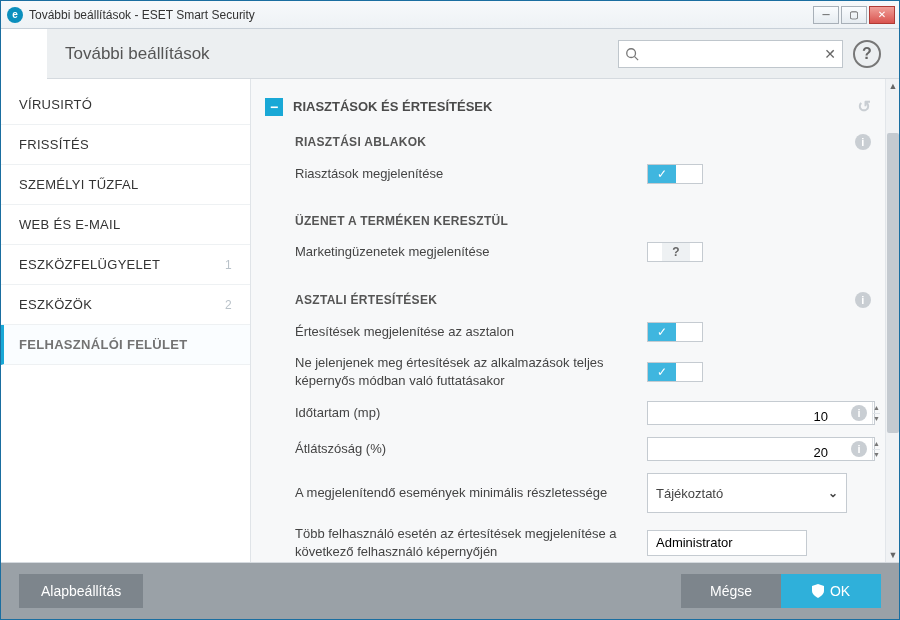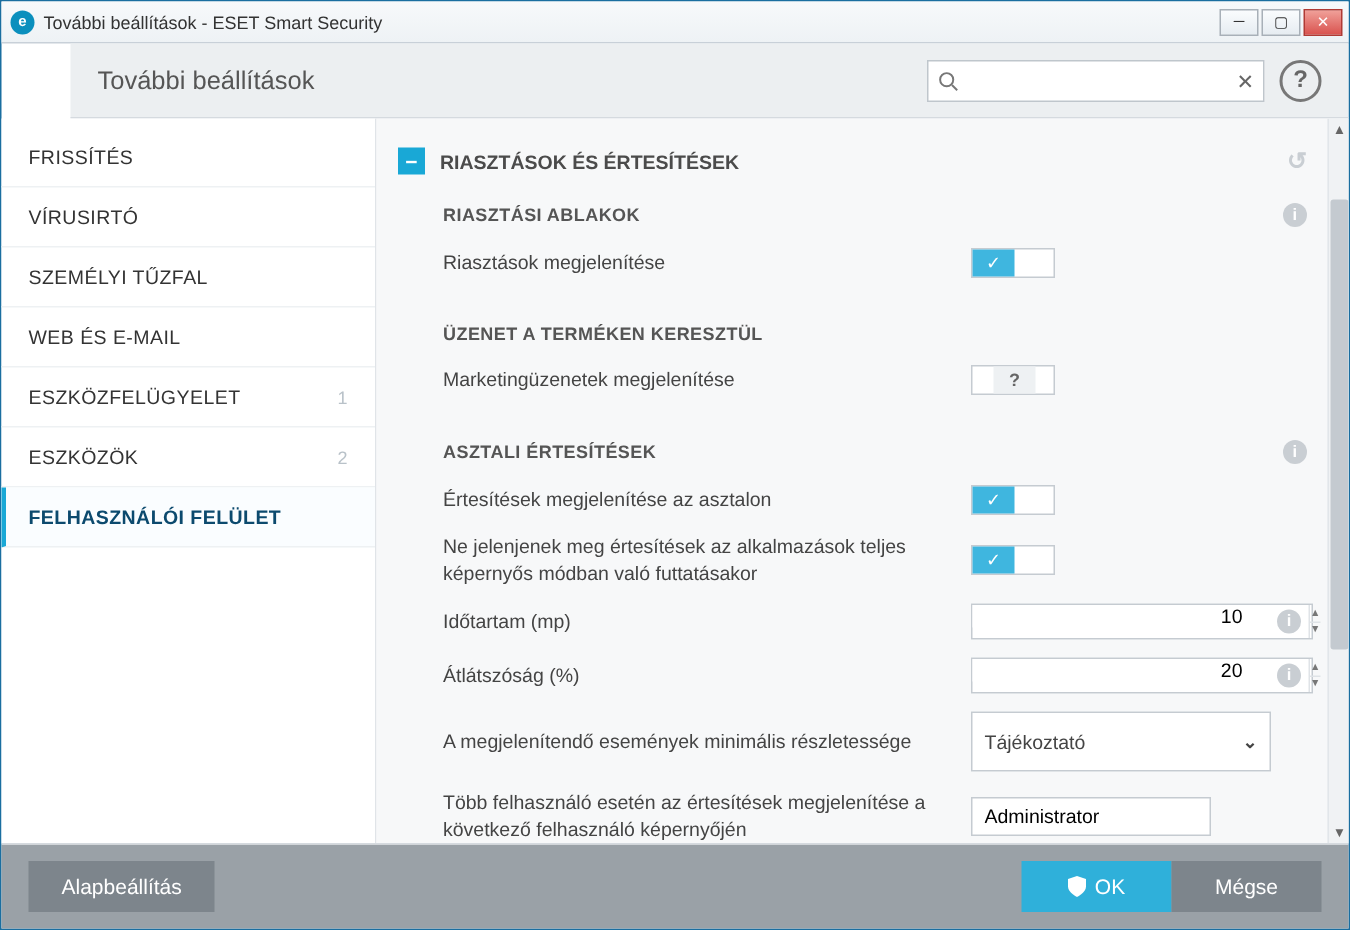--- a/index.html
+++ b/index.html
@@ -19,21 +19,21 @@
 .search-wrap { width: 225px; height: 28px; background: #fff; border: 1px solid #bfc6cc; display: flex; align-items: center; padding: 0 6px; }
 .search-wrap .search-icon { width: 14px; height: 14px; margin-right: 4px; color: #777; }
 .search-wrap input { flex: 1; border: none; outline: none; font-size: 13px; }
 .search-wrap .clear-icon { color: #666; font-size: 14px; cursor: pointer; }
 .help-btn { width: 28px; height: 28px; border: 2px solid #777; border-radius: 50%; margin-left: 10px; display: flex; align-items: center; justify-content: center; font-size: 16px; font-weight: bold; color: #666; cursor: pointer; }
 
 .body { flex: 1; display: flex; min-height: 0; border-bottom: 1px solid #d5dadf; position: relative; }
 
 .sidebar { width: 250px; border-right: 1px solid #e0e4e8; background: #fff; padding-top: 6px; }
 .side-item { padding: 12px 18px; font-size: 13px; color: #333; border-bottom: 1px solid #eef1f3; display: flex; justify-content: space-between; align-items: center; cursor: pointer; text-transform: uppercase; letter-spacing: .3px; }
-.side-item.active { color: #0c4a6e; font-weight: 600; border-left: 3px solid #19a8d6; background: #fafdff; padding-left: 15px; }
+.side-item.active { color: #737373; font-weight: 600; border-left: 3px solid #19a8d6; background: #fafdff; padding-left: 15px; }
 .side-item .count { color: #b9c2c9; font-size: 12px; }
 
 .main { flex: 1; overflow: hidden; background: #f7f8f9; position: relative; }
 .content { position: absolute; inset: 0 14px 0 0; overflow-y: auto; padding: 10px 0 10px 0; }
 
 .section-head { display: flex; align-items: center; padding: 8px 14px; font-size: 13px; font-weight: 700; color: #4b4b4b; }
 .collapse-btn { width: 18px; height: 18px; background: #19a8d6; color: #fff; display: flex; align-items: center; justify-content: center; margin-right: 10px; font-weight: bold; cursor: pointer; font-size: 14px; line-height: 1; }
 .section-head .spacer { flex: 1; }
 .reset-icon { color: #c9ced3; font-size: 16px; cursor: pointer; }
 
@@ -47,21 +47,21 @@
 .row .trail { width: 24px; display: flex; justify-content: center; }
 
 .toggle { width: 56px; height: 20px; border: 1px solid #c5cbd1; background: #fff; position: relative; cursor: pointer; }
 .toggle .knob { position: absolute; top: 0; width: 28px; height: 18px; display: flex; align-items: center; justify-content: center; }
 .toggle.on .knob { left: 0; background: #3fb6df; color: #fff; }
 .toggle.on .knob::after { content: "✓"; font-size: 12px; }
 .toggle.unknown { width: 56px; }
 .toggle.unknown .knob { left: 14px; background: #eef1f3; color: #666; }
 .toggle.unknown .knob::after { content: "?"; font-size: 12px; font-weight: bold; }
 
-.num-input { width: 228px; height: 24px; border: 1px solid #c5cbd1; background: #fff; display: flex; align-items: flex-start; gap: 40px; }
+.num-input { width: 228px; height: 24px; border: 1px solid #c5cbd1; background: #fff; display: flex; align-items: flex-end; gap: 40px; }
 .num-input input { flex: 1; border: none; outline: none; text-align: right; padding: 0 4px; font-size: 13px; }
 .num-input .spin { width: 16px; height: 100%; border-left: 1px solid #dfe3e7; display: flex; flex-direction: column; }
 .num-input .spin div { flex: 1; font-size: 7px; color: #777; display: flex; align-items: center; justify-content: center; cursor: pointer; }
 .num-input .spin div:first-child { border-bottom: 1px solid #dfe3e7; }
 
 .select { width: 200px; height: 40px; border: 1px solid #c5cbd1; background: #fff; display: flex; align-items: center; padding: 0 8px; cursor: pointer; font-size: 13px; }
 .select .val { flex: 1; }
 .select .chev { font-size: 12px; font-weight: bold; }
 
 .text-input { width: 160px; height: 26px; border: 1px solid #c5cbd1; background: #fff; padding: 0 8px; font-size: 13px; outline: none; }
@@ -107,25 +107,25 @@
       <input type="text" placeholder="" style="">
       <span class="clear-icon">✕</span>
     </div>
     <div class="help-btn">?</div>
   </div>
 
   <div class="body">
 
     <div class="sidebar">
       <div class="side-item">
+          <span>VÍRUSIRTÓ</span>
+          <span class="count"></span>
+        </div>
+      <div class="side-item">
           <span>FRISSÍTÉS</span>
-          <span class="count"></span>
-        </div>
-      <div class="side-item">
-          <span>VÍRUSIRTÓ</span>
           <span class="count"></span>
         </div>
       <div class="side-item">
           <span>SZEMÉLYI TŰZFAL</span>
           <span class="count"></span>
         </div>
       <div class="side-item">
           <span>WEB ÉS E-MAIL</span>
           <span class="count"></span>
         </div>
@@ -266,24 +266,24 @@
       </div>
     </div>
 
   </div>
 
   <div class="footer">
     <button class="btn def">
         <span>Alapbeállítás</span>
       </button>
     <div class="spacer"></div>
+    <button class="btn cancel">
+        <span>Mégse</span>
+      </button>
     <button class="btn ok">
       <svg class="shield-icon" viewBox="0 0 12 14" fill="#fff">
           <path d="M6 0 L12 2 V7 C12 11 6 14 6 14 C6 14 0 11 0 7 V2 Z"></path>
         </svg>
       <span>OK</span>
     </button>
-    <button class="btn cancel">
-        <span>Mégse</span>
-      </button>
   </div>
 
 </div>
 
 </body></html>

